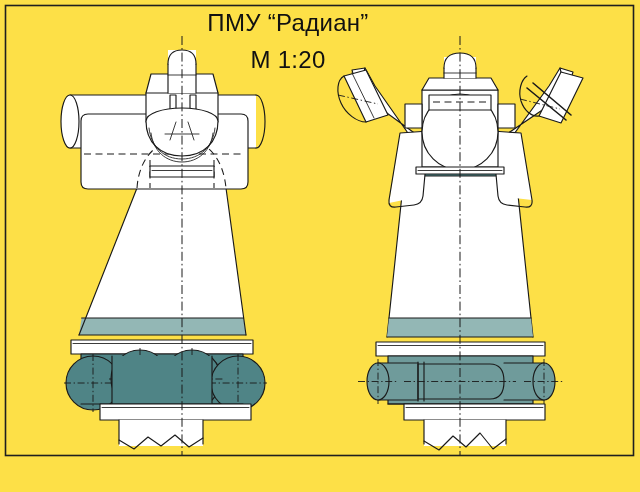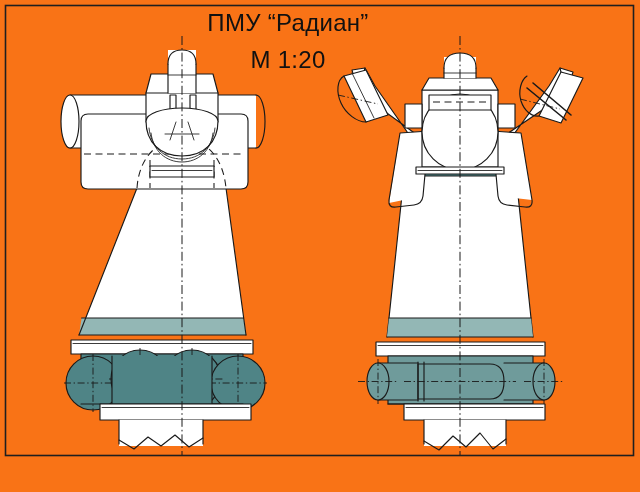--- a/index.html
+++ b/index.html
@@ -4,21 +4,21 @@
 <style>
   html,body{margin:0;padding:0;background:#ffffff;}
   body{
     width:640px;height:492px;
     font-family:"Liberation Sans", sans-serif;
     overflow:hidden;
   }
   #sheet{
     position:relative;
     width:640px;height:492px;
-    background:#f97316;
+    background:#fde047;
   }
   svg#drawing{display:block;}
   .ln{fill:none;stroke:#1a1a1a;stroke-width:1.15;stroke-linejoin:round;stroke-linecap:round;}
   .ln-thin{fill:none;stroke:#1a1a1a;stroke-width:0.85;stroke-linejoin:round;stroke-linecap:round;}
   .ln-thick{fill:none;stroke:#1a1a1a;stroke-width:1.6;stroke-linejoin:round;stroke-linecap:round;}
   .hid{fill:none;stroke:#1a1a1a;stroke-width:1.05;stroke-dasharray:7 4.5;stroke-linecap:butt;}
   .axis{fill:none;stroke:#1a1a1a;stroke-width:1.0;stroke-dasharray:9 3 1.6 3;stroke-linecap:butt;}
   .axis-s{fill:none;stroke:#1a1a1a;stroke-width:0.9;stroke-dasharray:7 2.6 1.4 2.6;stroke-linecap:butt;}
   .fill-white{fill:#ffffff;}
   .fill-light{fill:#93b7b5;}

